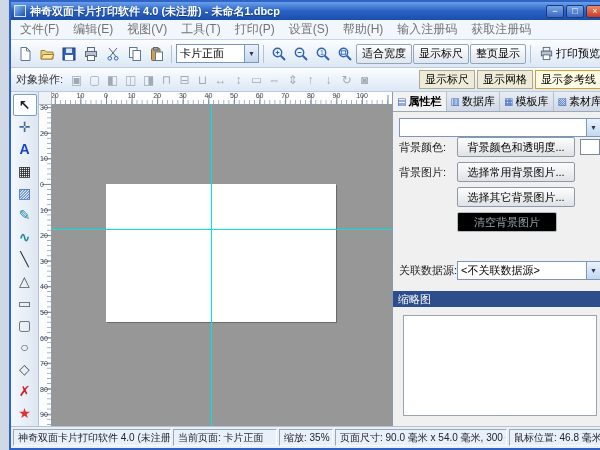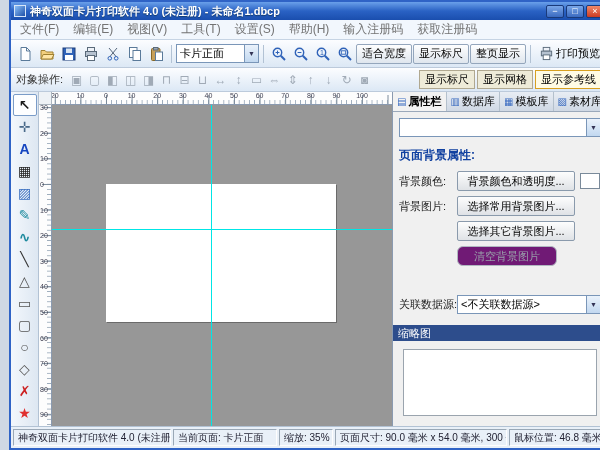--- a/index.html
+++ b/index.html
@@ -58,21 +58,21 @@
 .tab.active{background:#f2f2f2;font-weight:bold;}
 .tab-ico{color:#3a6bc0;font-size:10px;}
 .panel-body{flex:1;display:flex;flex-direction:column;padding:6px 6px 8px;font-size:11px;min-height:0;}
 .panel-combo{width:100%;}
 .section-title{color:#1040a0;font-weight:bold;font-size:12px;margin:10px 0 7px;}
 .prop-row{display:flex;align-items:center;margin-bottom:5px;}
 .prop-label{width:58px;flex:0 0 58px;color:#222;white-space:nowrap;overflow:hidden;}
 .btn{height:20px;font-size:11px;background:linear-gradient(#fdfdfd,#dfe2e6);border:1px solid #8a9aac;border-radius:2px;white-space:nowrap;overflow:hidden;}
 .w116{width:118px;}
 .w100{width:100px;}
-.btn.disabled{color:#99a2aa;background:#701a75;border-color:#b0b8c0;border-radius:6px;}
+.btn.disabled{color:#99a2aa;background:#000000;border-color:#b0b8c0;}
 .indent{margin-left:58px;}
 .swatch{width:20px;height:16px;border:1px solid #7a8a9a;margin-left:5px;flex:0 0 20px;}
 .ds-row{margin-top:24px;}
 .ds-combo{flex:1;}
 .thumb-header{margin:6px -6px 0;height:16px;background:#2d4d8c;color:#fff;font-size:11px;line-height:16px;padding-left:5px;}
 .thumb-box{flex:1;margin:8px 4px 2px;background:#fff;border:1px solid #9aa4ae;}
 .statusbar{height:22px;flex:0 0 22px;display:flex;background:#e9f0f8;border-top:1px solid #b2c2d4;font-size:10px;align-items:stretch;padding:1px;}
 .seg{margin:1px;padding:0 4px;display:flex;align-items:center;white-space:nowrap;overflow:hidden;border:1px solid;border-color:#9aa8b6 #fdfdfd #fdfdfd #9aa8b6;color:#223;}
 .seg:nth-child(1){flex:0 0 158px;}
 .seg:nth-child(2){flex:0 0 104px;}
@@ -93,20 +93,21 @@
       <div class="win-btn">□</div>
       <div class="win-btn close">×</div>
     </div>
   </div>
 
   <div class="menubar">
       <div class="menu-item">文件(F)</div>
       <div class="menu-item">编辑(E)</div>
       <div class="menu-item">视图(V)</div>
       <div class="menu-item">工具(T)</div>
+      <div class="menu-item">打印(P)</div>
       <div class="menu-item">设置(S)</div>
       <div class="menu-item">帮助(H)</div>
       <div class="menu-item">输入注册码</div>
       <div class="menu-item">获取注册码</div>
     </div>
 
   <div class="toolbar toolbar1">
     <div class="group">
         <div class="tb-btn">
           <span class="ico">
@@ -333,21 +334,20 @@
           <div class="tab">
             <span class="tab-ico">▧</span>
             <span class="tab-label">素材库</span>
           </div>
         </div>
       <div class="panel-body">
         <div class="combo panel-combo">
           <span class="combo-text"></span>
           <span class="combo-arrow">▼</span>
         </div>
-        <div class="section-title">页面背景属性:</div>
         <div class="prop-row">
           <span class="prop-label">背景颜色:</span>
           <button class="btn w116">背景颜色和透明度...</button>
           <span class="swatch" style="background: rgb(255, 255, 255);"></span>
         </div>
         <div class="prop-row">
           <span class="prop-label">背景图片:</span>
           <button class="btn w116">选择常用背景图片...</button>
         </div>
         <div class="prop-row indent">

